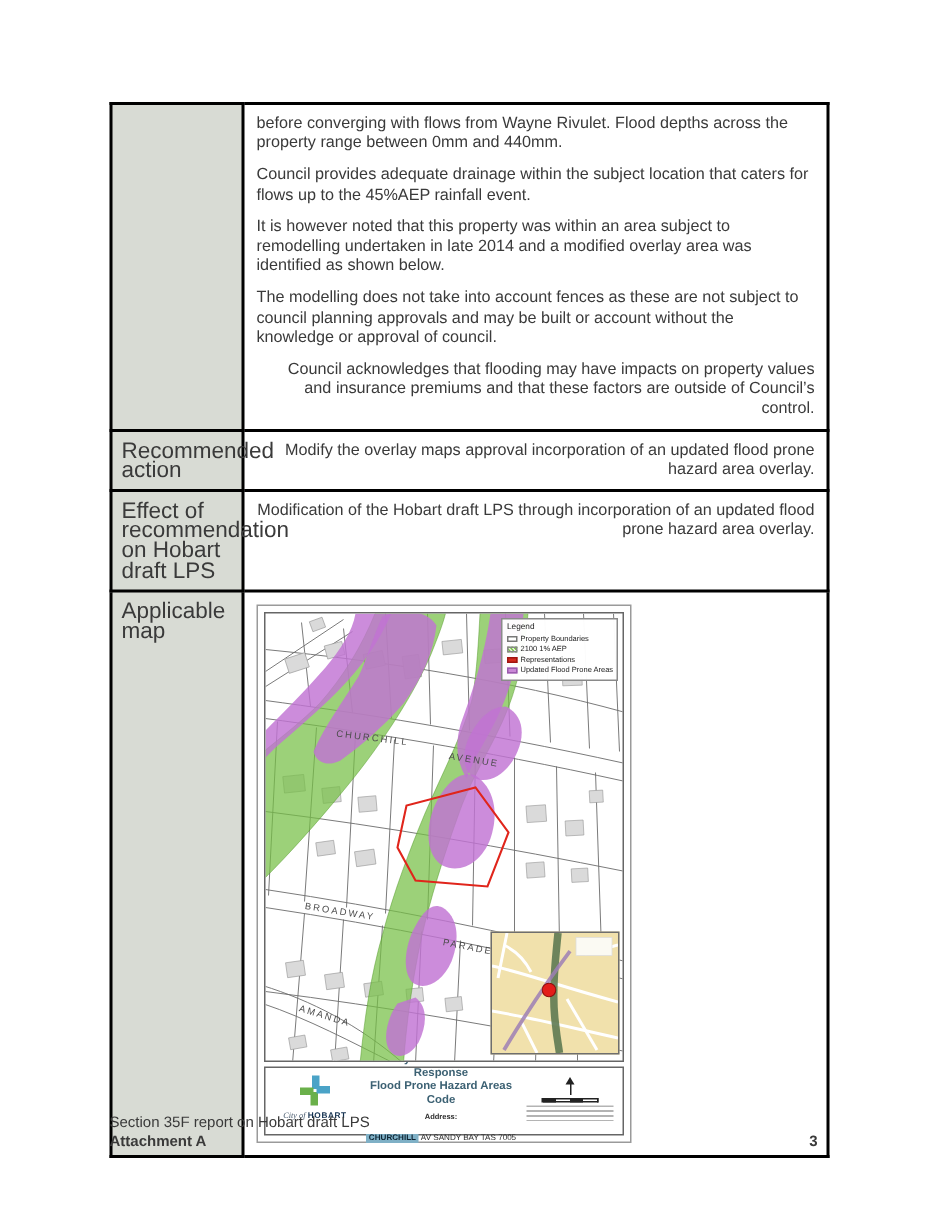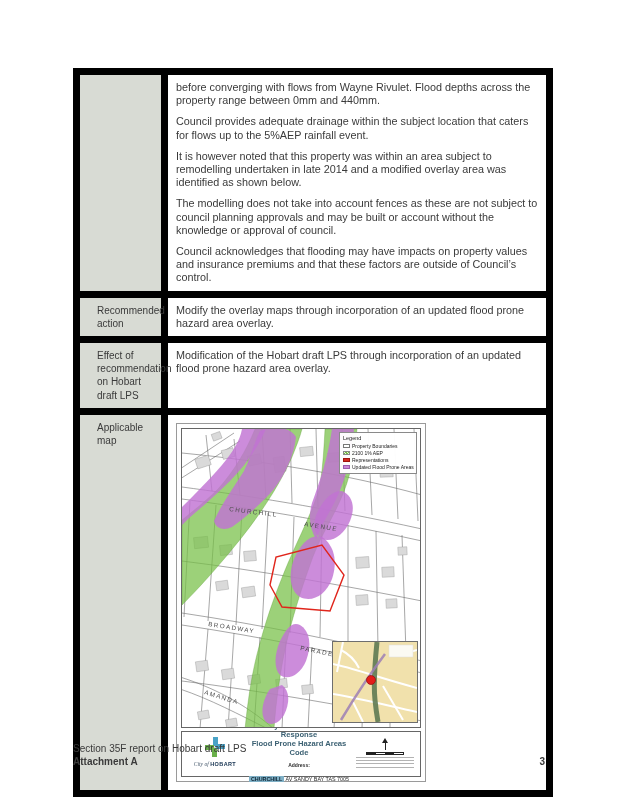--- a/index.html
+++ b/index.html
@@ -3,25 +3,25 @@
 <meta charset="utf-8">
 <style>
   * { margin:0; padding:0; box-sizing:border-box; }
   html,body { width:622px; height:805px; background:#ffffff; overflow:hidden;
     font-family:"Liberation Sans", sans-serif; color:#3a3a3a; }
   .page { position:relative; width:622px; height:805px; background:#fff; }
 
   
   .report-table { position:absolute; left:73px; top:68px; width:480px;
     border-collapse:collapse; table-layout:fixed; }
-  .report-table td { border:7px solid #000000; vertical-align:top;
+  .report-table td { border:2px solid #000000; vertical-align:top;
     font-size:10.8px; line-height:13.2px; padding:6px 8px; }
-  .report-table td.label-cell { background:#d8dbd4; width:88px; font-size:10px; padding:6px 17px; }
+  .report-table td.label-cell { background:#d8dbd4; width:88px; font-size:15px; padding:6px 6px; }
   .report-table td.content-cell p { margin:0 0 8px 0; }
-  .report-table td.content-cell p:last-child { margin-bottom:0; }
+  .report-table td.content-cell p:last-child { margin-bottom:0;text-align:right; }
 
   
   .map-frame { width:250px; background:#fff; border:1px solid #9a9a9a; padding:4px; margin:2px 0 2px 0; }
   .map-canvas { position:relative; width:240px; height:300px; border:1px solid #666;
     background:#fff; overflow:hidden; }
   .map-canvas svg { display:block; }
   svg text.street { font-family:"Liberation Sans", sans-serif; font-size:6.3px;
     letter-spacing:1.4px; fill:#4c4c4c; }
 
   
@@ -74,30 +74,30 @@
 <body>
 
 <div class="page">
 
   <table class="report-table">
     <tbody>
         <tr>
       <td class="label-cell"></td>
       <td class="content-cell">
         <p>before converging with flows from Wayne Rivulet. Flood depths across the property range between 0mm and 440mm.</p>
-        <p>Council provides adequate drainage within the subject location that caters for flows up to the 5%AEP rainfall event.</p>
+        <p>Council provides adequate drainage within the subject location that caters for flows up to the 45%AEP rainfall event.</p>
         <p>It is however noted that this property was within an area subject to remodelling undertaken in late 2014 and a modified overlay area was identified as shown below.</p>
         <p>The modelling does not take into account fences as these are not subject to council planning approvals and may be built or account without the knowledge or approval of council.</p>
         <p>Council acknowledges that flooding may have impacts on property values and insurance premiums and that these factors are outside of Council’s control.</p>
       </td>
     </tr>
     <tr>
       <td class="label-cell">Recommended action</td>
       <td class="content-cell">
-        <p>Modify the overlay maps through incorporation of an updated flood prone hazard area overlay.</p>
+        <p>Modify the overlay maps approval incorporation of an updated flood prone hazard area overlay.</p>
       </td>
     </tr>
     <tr>
       <td class="label-cell">Effect of recommendation on Hobart draft LPS</td>
       <td class="content-cell" style="height:57px;margin-top:39px;">
         <p>Modification of the Hobart draft LPS through incorporation of an updated flood prone hazard area overlay.</p>
       </td>
     </tr>
     <tr>
       <td class="label-cell" style="height:375px;margin-left:16px;">Applicable map</td>

